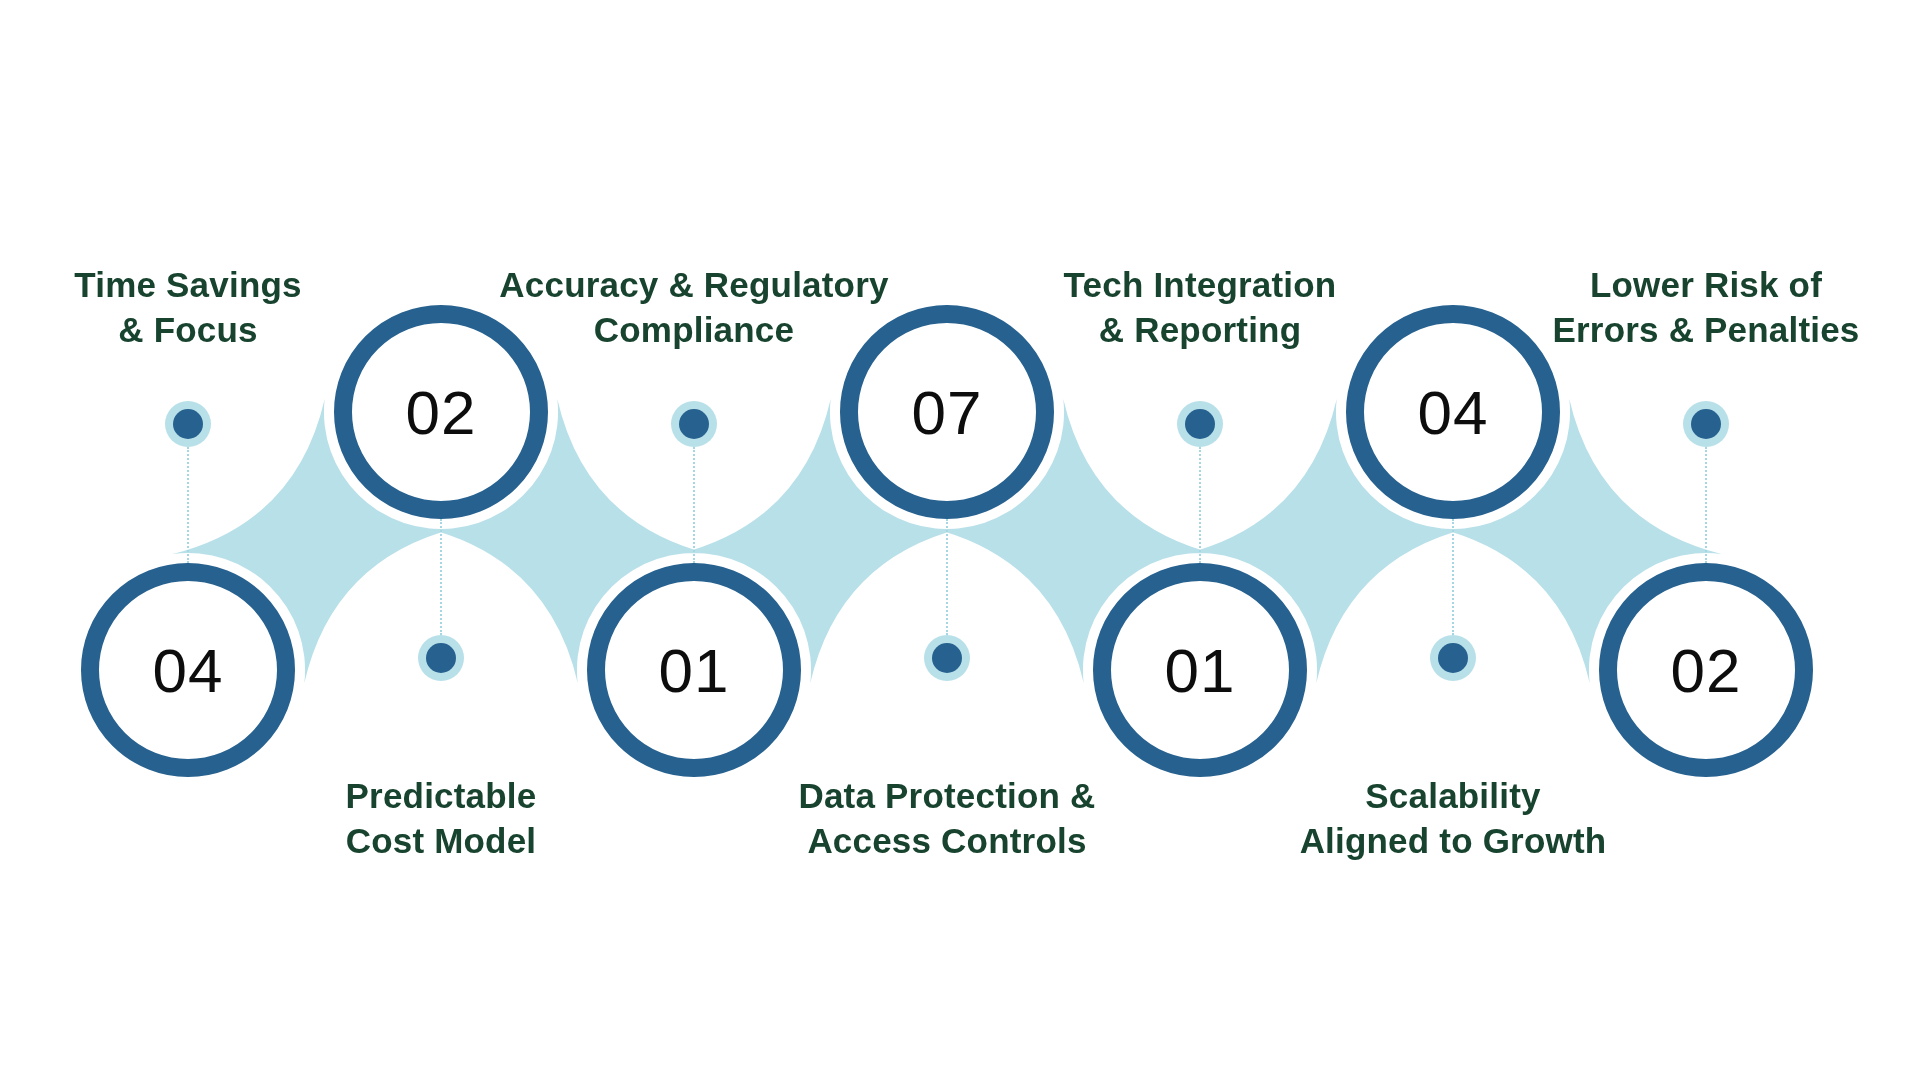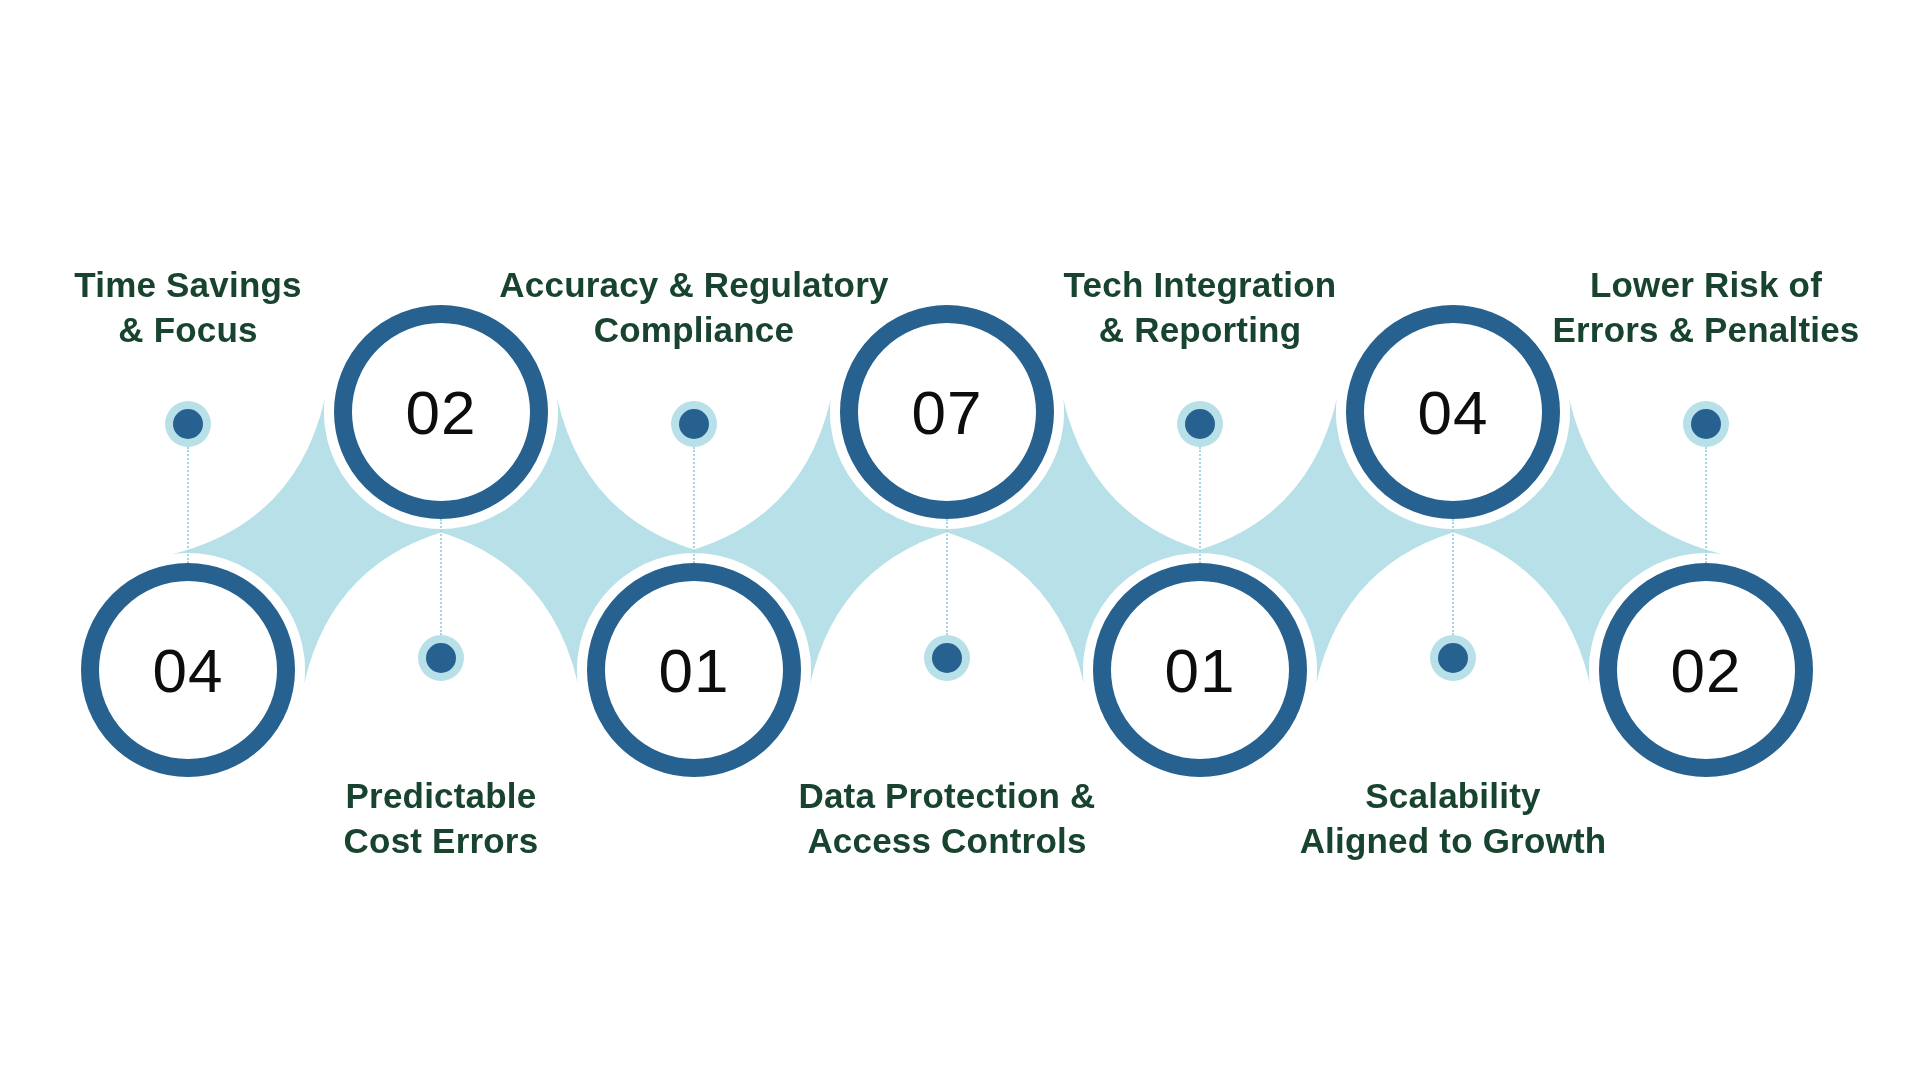--- a/index.html
+++ b/index.html
@@ -70,21 +70,21 @@
         <div class="dot-core"></div>
       </div>
     <div class="link-line"></div>
     <div class="circle">
         <span class="num">04</span>
       </div>
   </div>
 
   <div class="node n1 row-up">
     <div class="label">Predictable
-Cost Errors</div>
+Cost Model</div>
     <div class="dot">
         <div class="dot-core"></div>
       </div>
     <div class="link-line"></div>
     <div class="circle">
         <span class="num">02</span>
       </div>
   </div>
 
   <div class="node n2 row-low">

